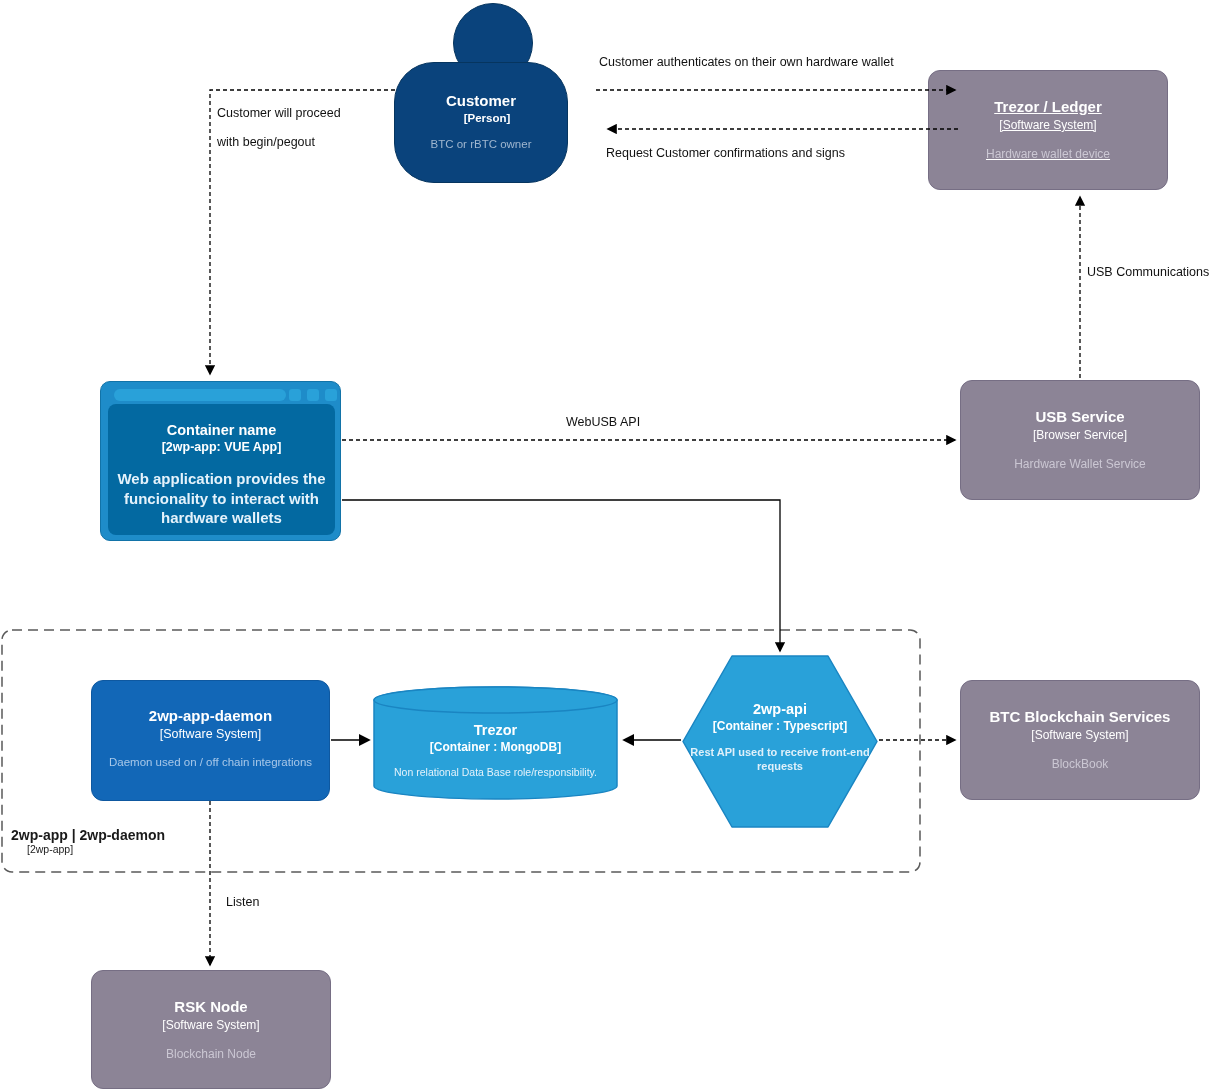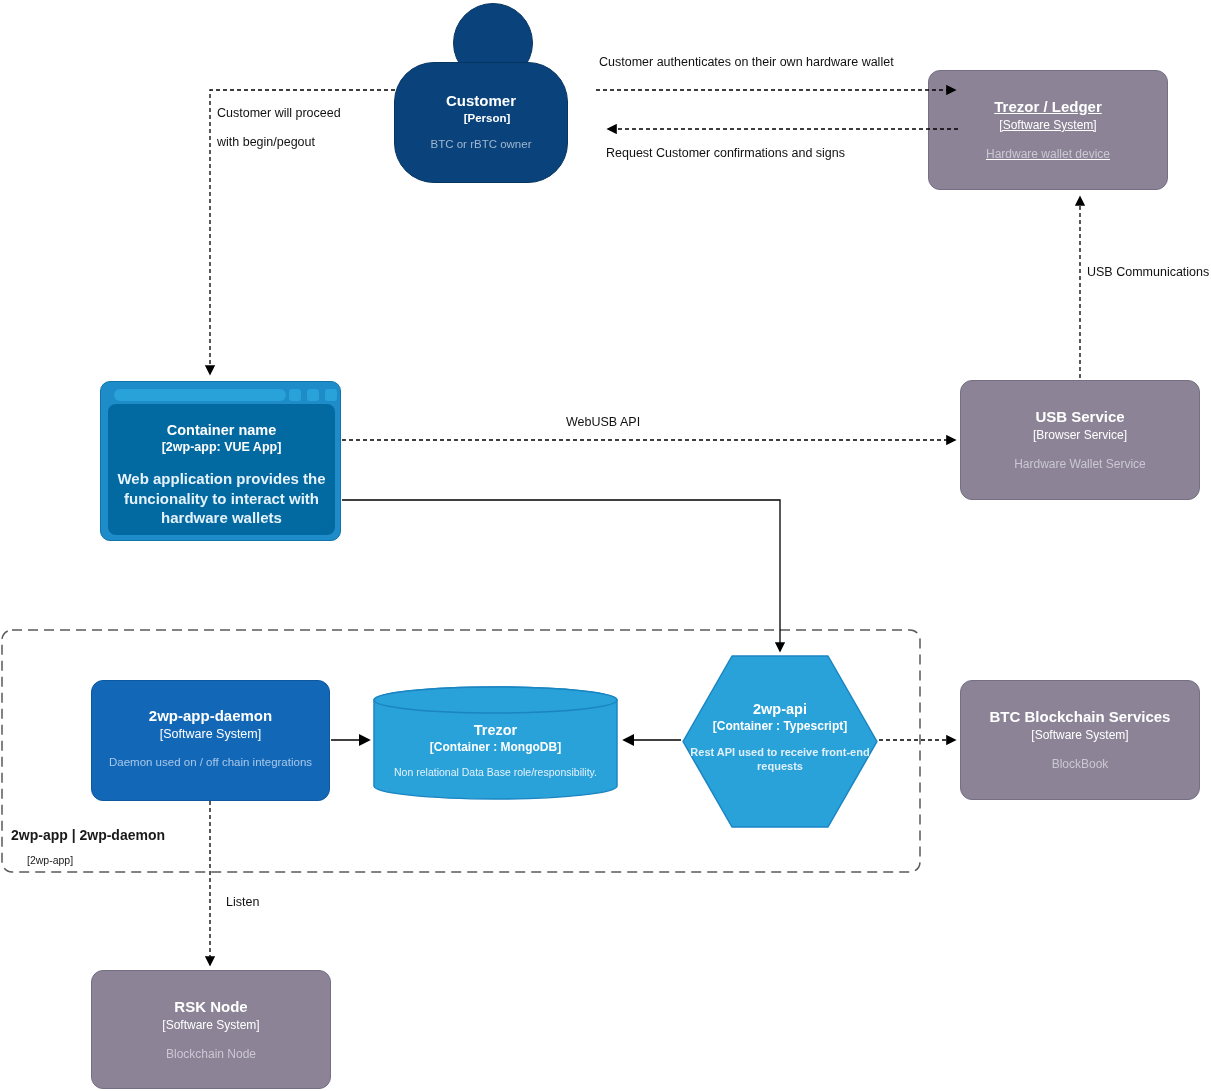--- a/index.html
+++ b/index.html
@@ -55,21 +55,21 @@
   .hex .title{font-size:14.5px;font-weight:bold;margin-top:46px;}
   .hex .sub{font-size:12px;font-weight:bold;margin-top:2px;}
   .hex .desc{font-size:11px;font-weight:bold;margin-top:12px;color:#DFF0FA;padding:0 8px;line-height:1.3;}
 
   
   .elabel{position:absolute;font-size:12.5px;color:#111;white-space:nowrap;}
 
   
   .blabel{position:absolute;left:11px;top:827px;text-align:left;color:#1a1a1a;}
   .blabel .title{font-size:14px;font-weight:bold;}
-  .blabel .sub{font-size:10.5px;margin-top:11px;padding-left:16px;}
+  .blabel .sub{font-size:10.5px;margin-top:0;padding-left:16px;}
 </style>
 </head>
 <body>
 
 <div class="canvas">
 
   <div class="person-head"></div>
   <div class="node person-body">
     <div class="title">Customer</div>
     <div class="sub">[Person]</div>

